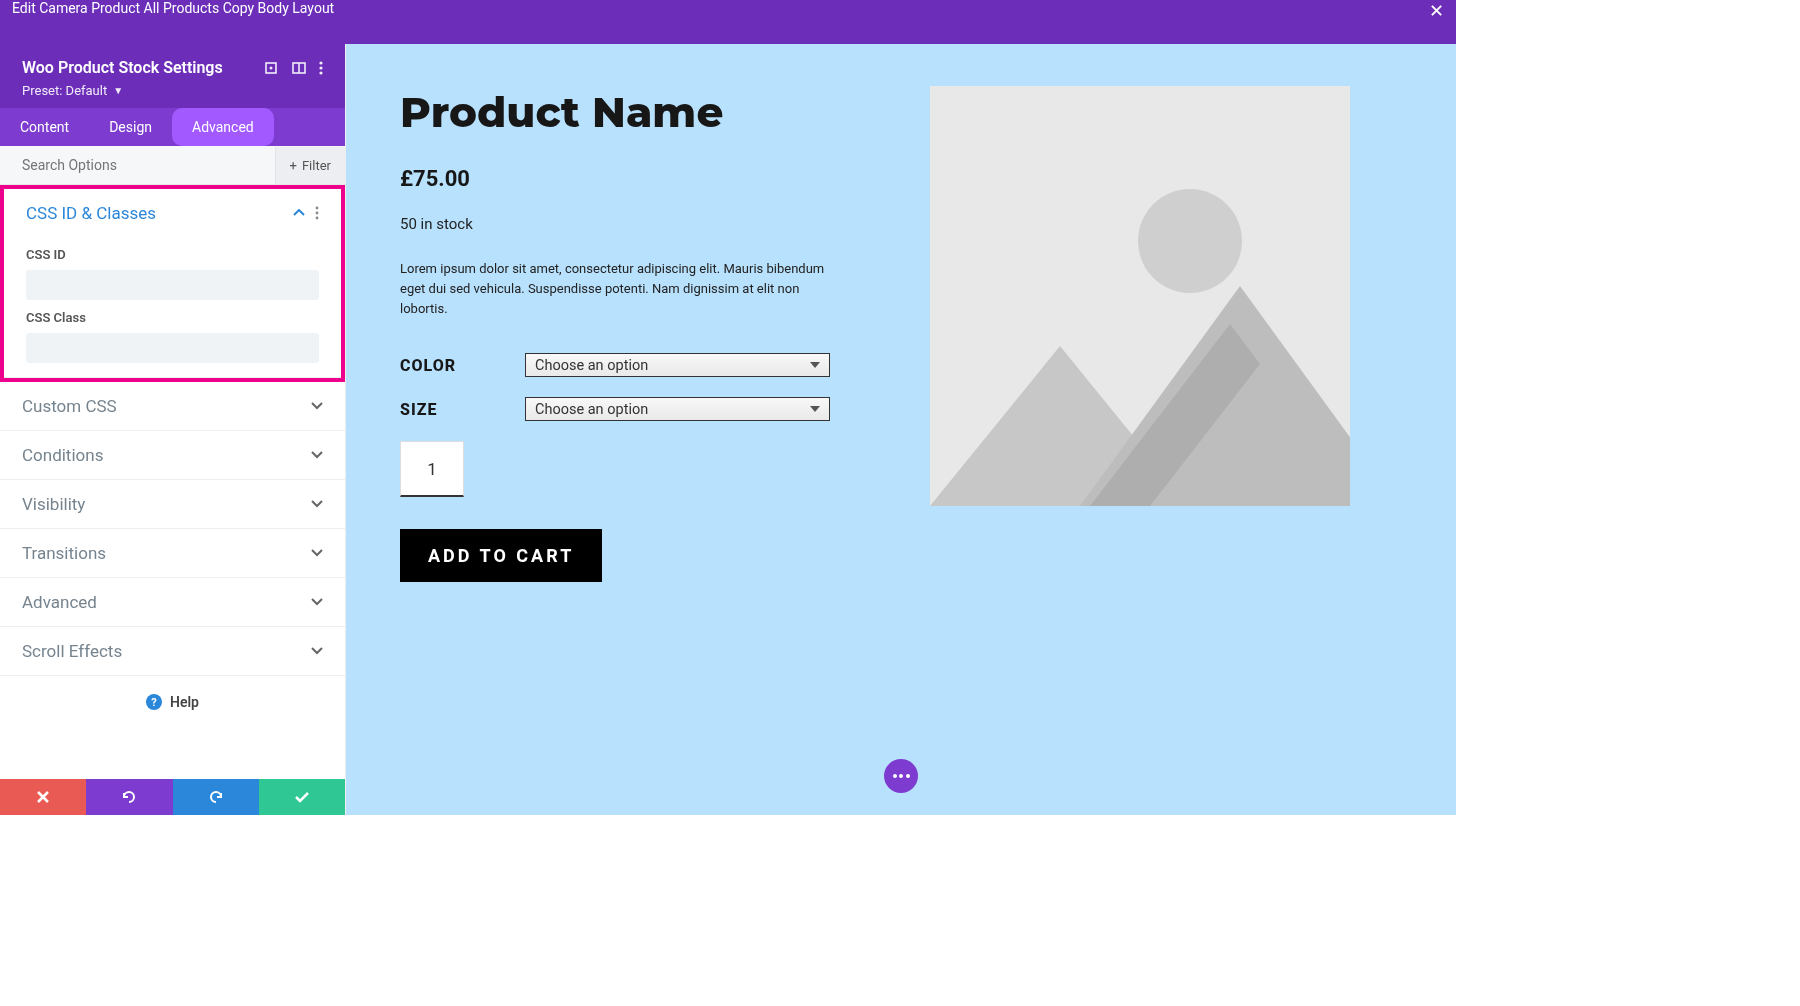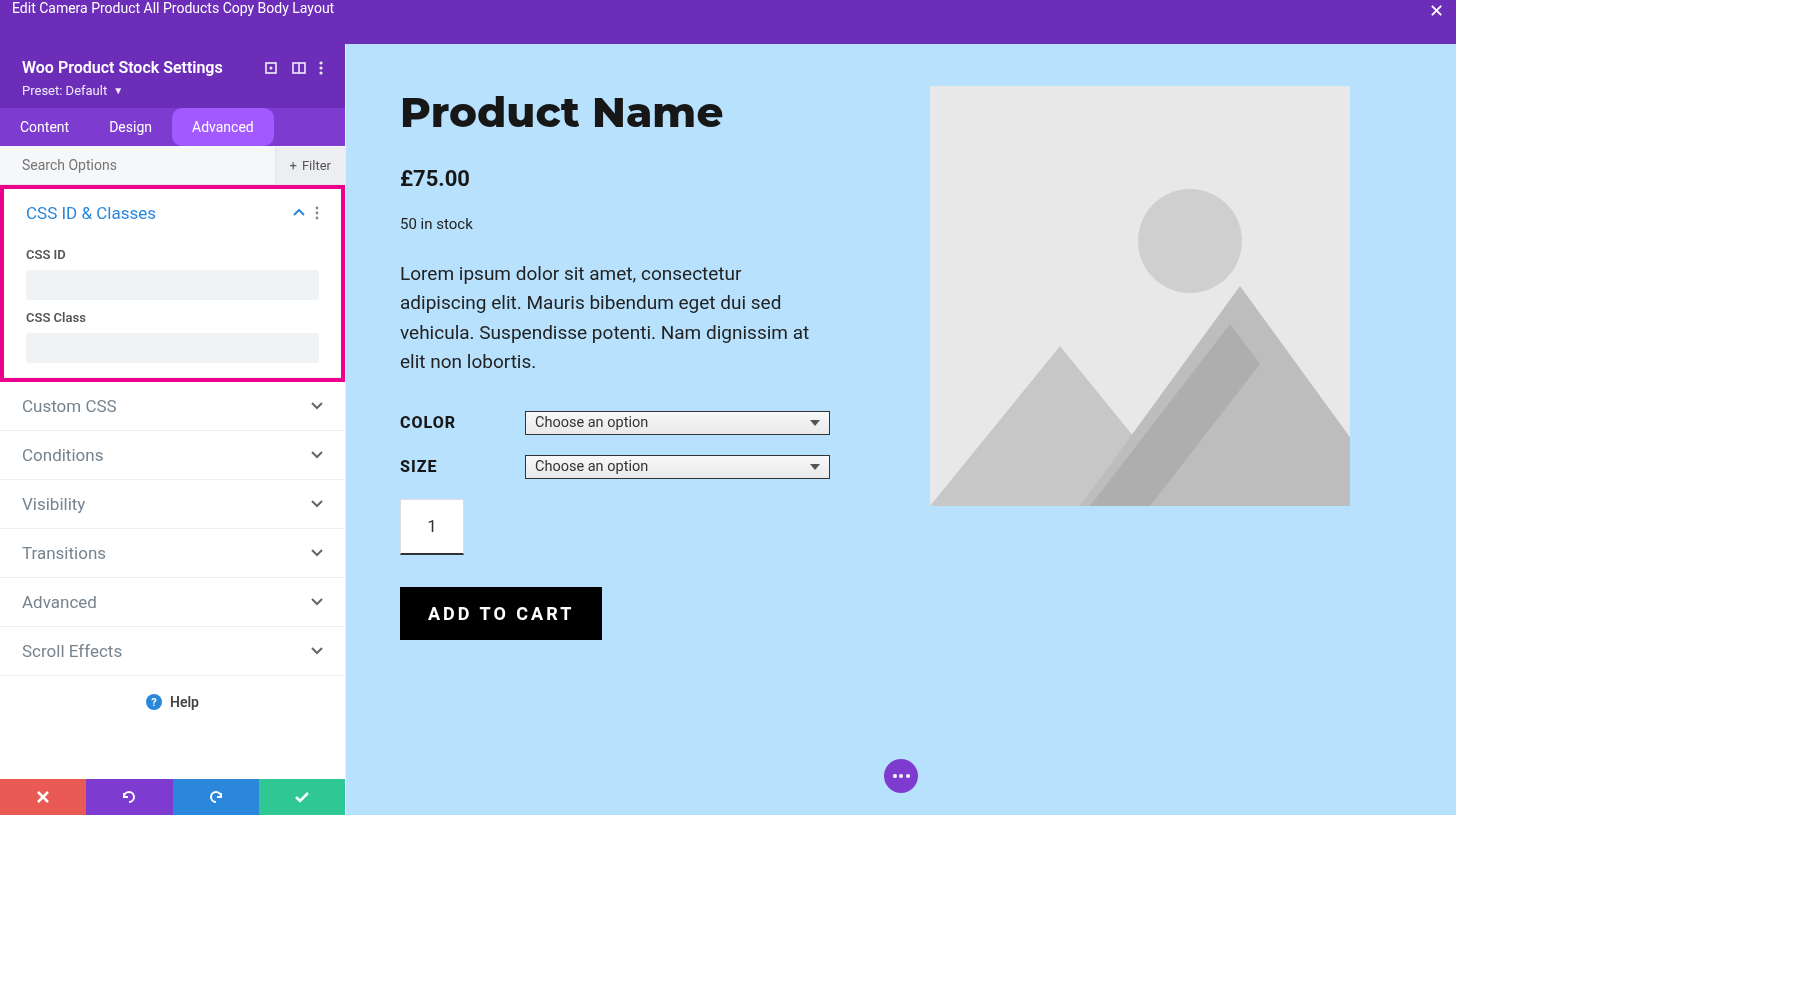--- a/index.html
+++ b/index.html
@@ -171,21 +171,21 @@
       font-size: 22px;
       color: #171717;
       margin-bottom: 24px;
     }
     .product-stock {
       font-size: 15px;
       color: #222;
       margin-bottom: 26px;
     }
     .product-desc {
-      font-size: 19px;
+      font-size: 13px;
       line-height: 1.55;
       color: #222;
       margin-bottom: 34px;
     }
     
     .attr-row {
       display: flex;
       align-items: center;
       margin-bottom: 20px;
     }

